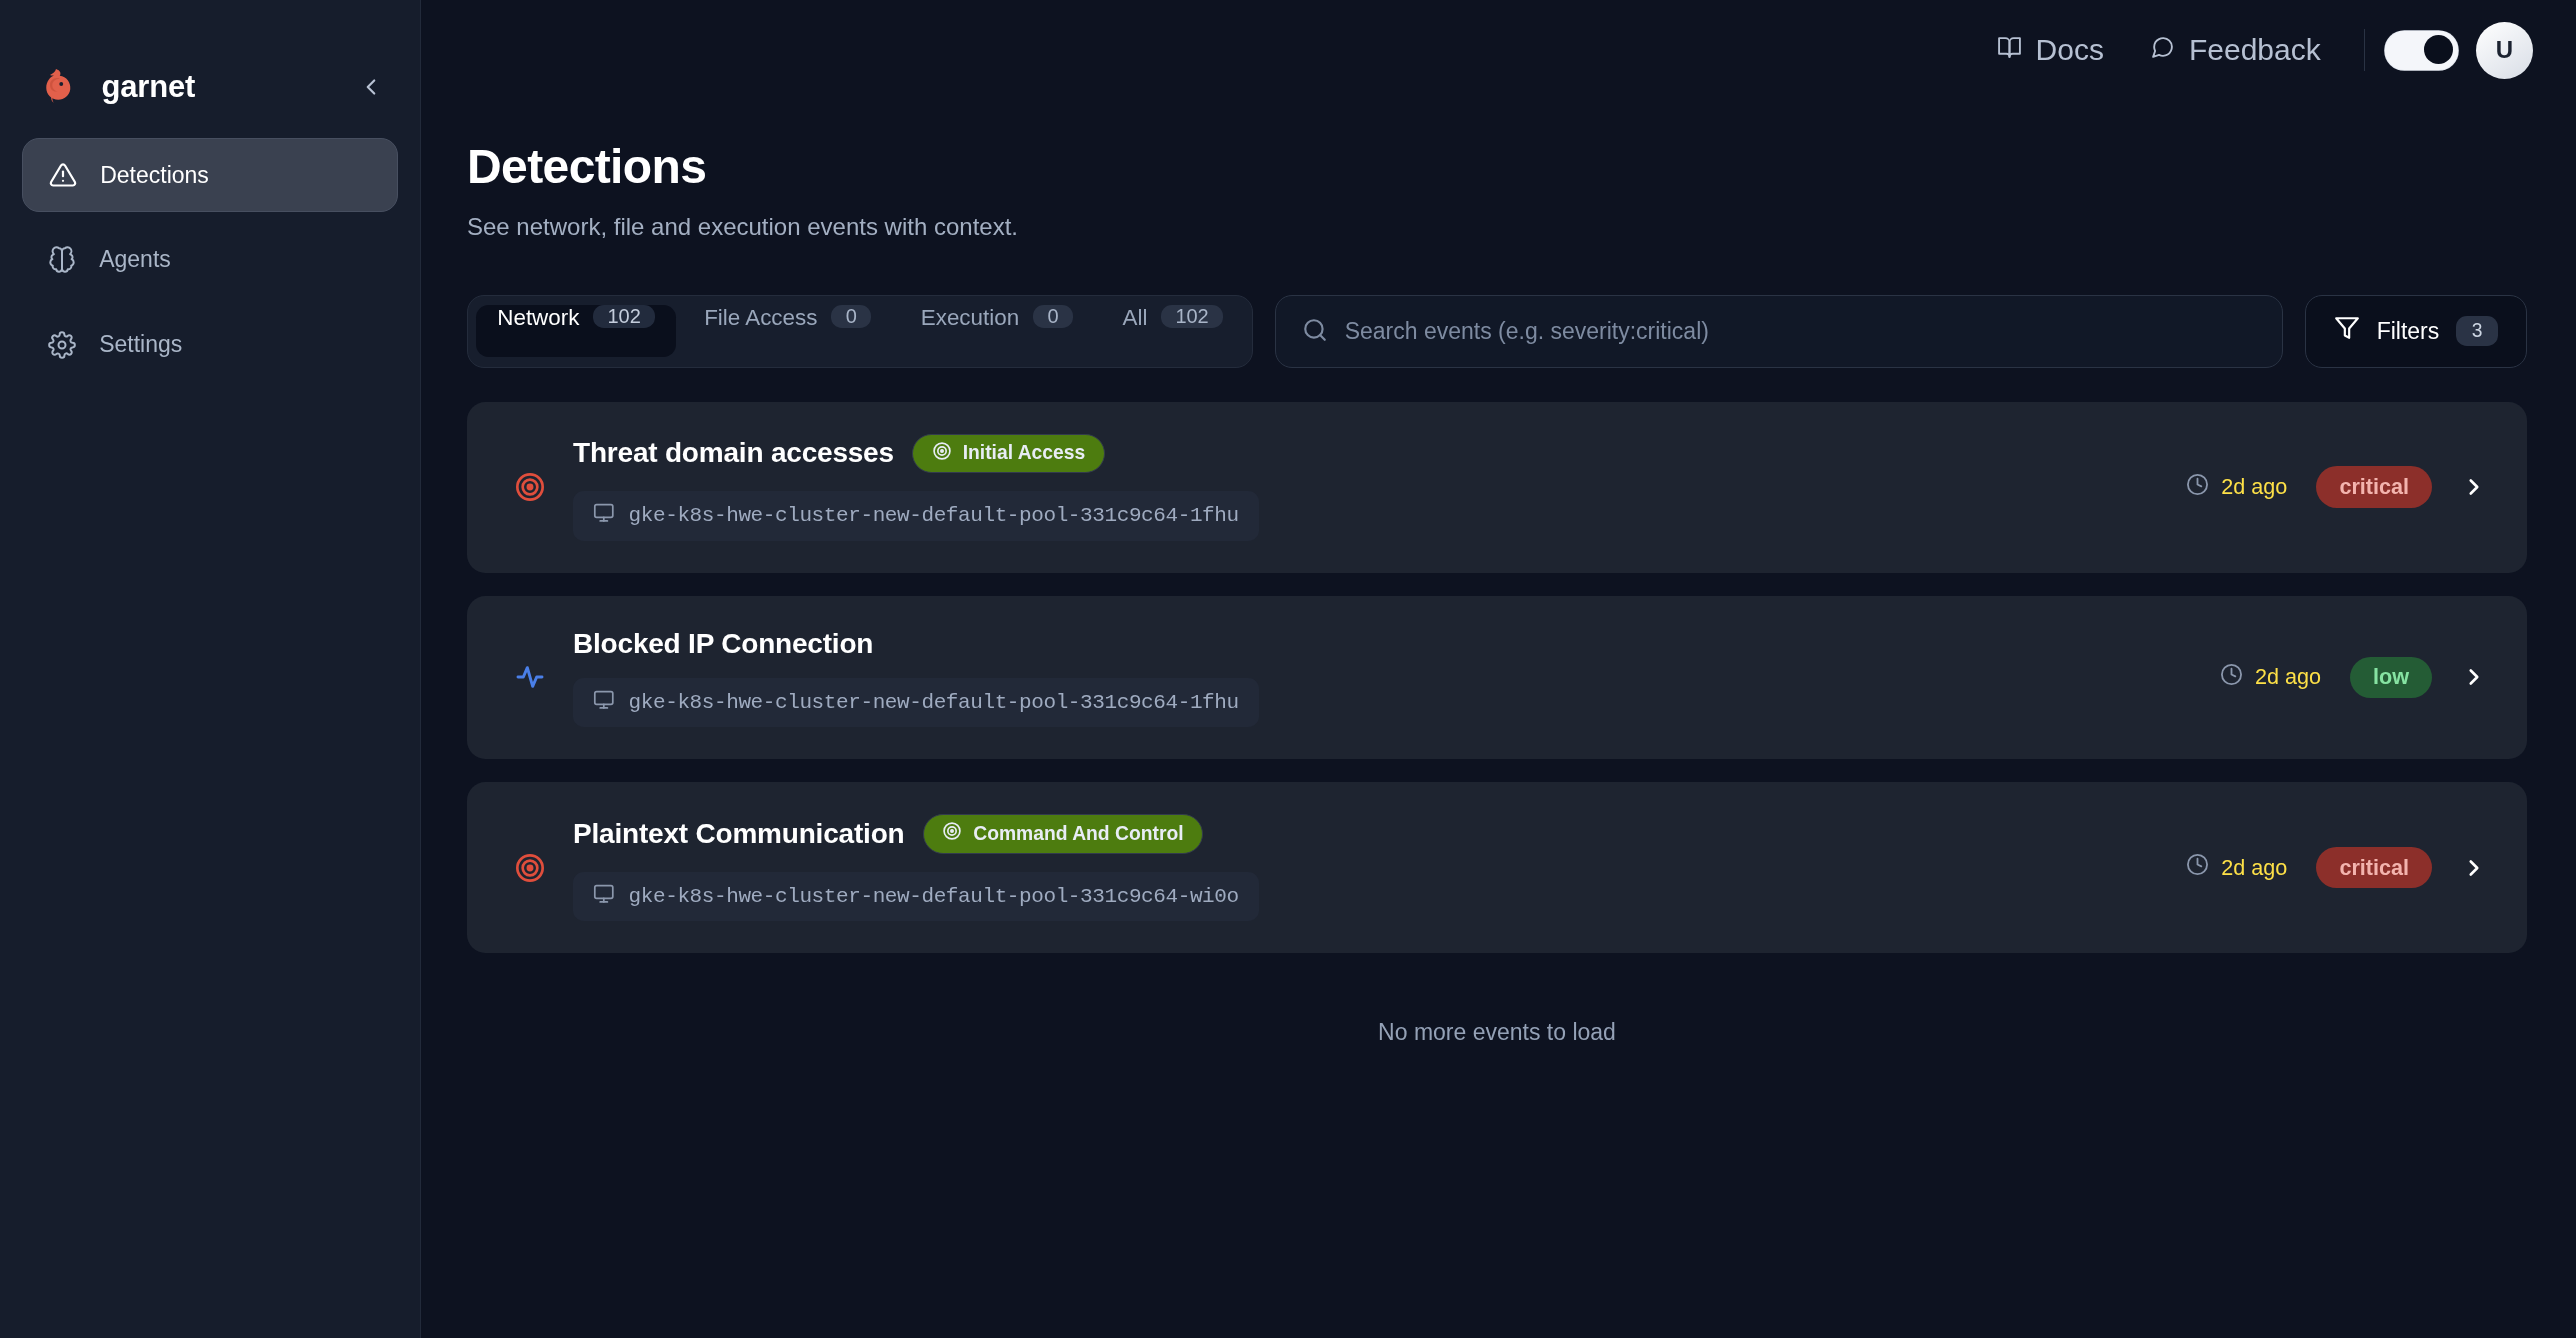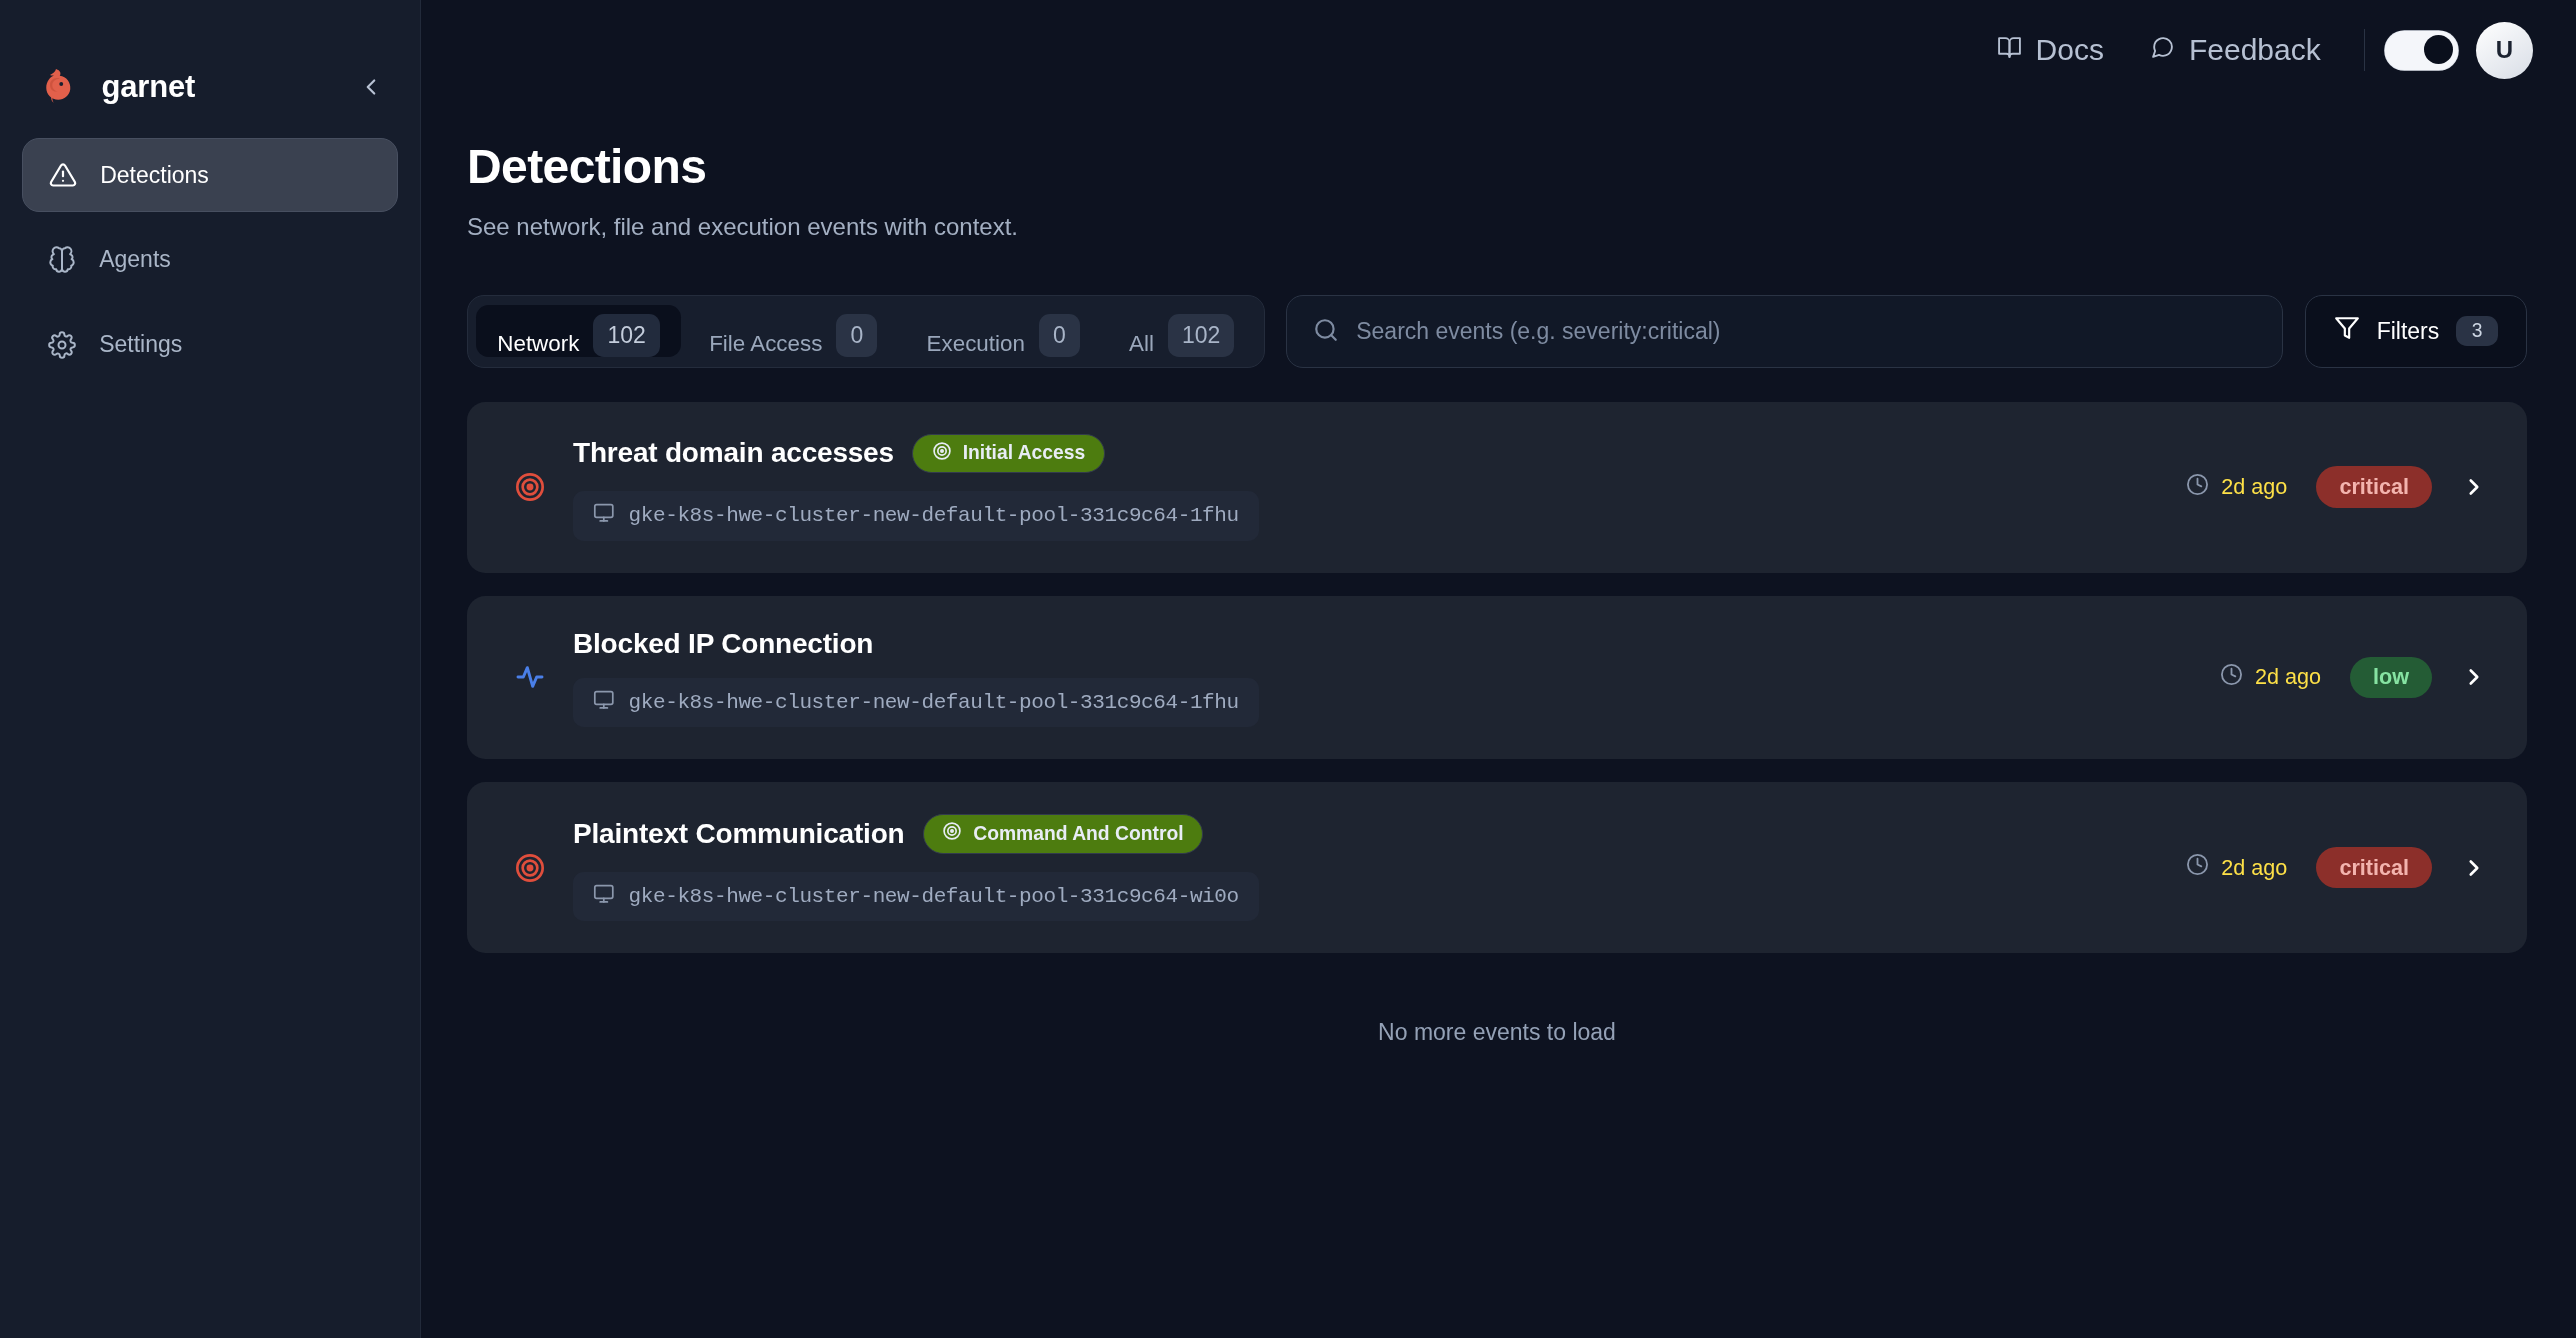--- a/index.html
+++ b/index.html
@@ -86,30 +86,30 @@
 
   .toolbar { display:flex; align-items:stretch; gap:21.6px; margin-top:54px; }
 
   .tabs {
     display:flex; align-items:center; gap:6.2px;
     background:#171e2d; border:0.8px solid #242c3c;
     border-radius:17px; padding:7.7px;
     height:73px; flex-shrink:0;
   }
   .tab {
-    display:flex; align-items:flex-end; gap:14px;
+    display:flex; align-items:flex-start; gap:14px;
     height:52px; padding:0 21.6px;
     border-radius:12.4px; cursor:pointer;
     font-size:22.4px; color:#9aa7bb;
   }
   .tab.active { background:#0a0f1c; color:#ffffff; }
   .tab-count {
     background:#2a3345; color:#a9b5c8;
-    border-radius:10.8px; padding:8px 14px;
-    font-size:23px; min-width:40px; text-align:center;
+    border-radius:10.8px; padding:0 14px;
+    font-size:20px; min-width:40px; text-align:center;
   }
   .tab.active .tab-count { background:#222b3d; color:#c4cddc; }
 
   .search-wrap { flex:1; min-width:0; display:flex; }
   .search-box {
     flex:1; display:flex; align-items:center; gap:17px;
     background:#111827; border:0.8px solid #2a3344;
     border-radius:17px; padding:0 26px; height:73px;
     cursor:text;
   }

